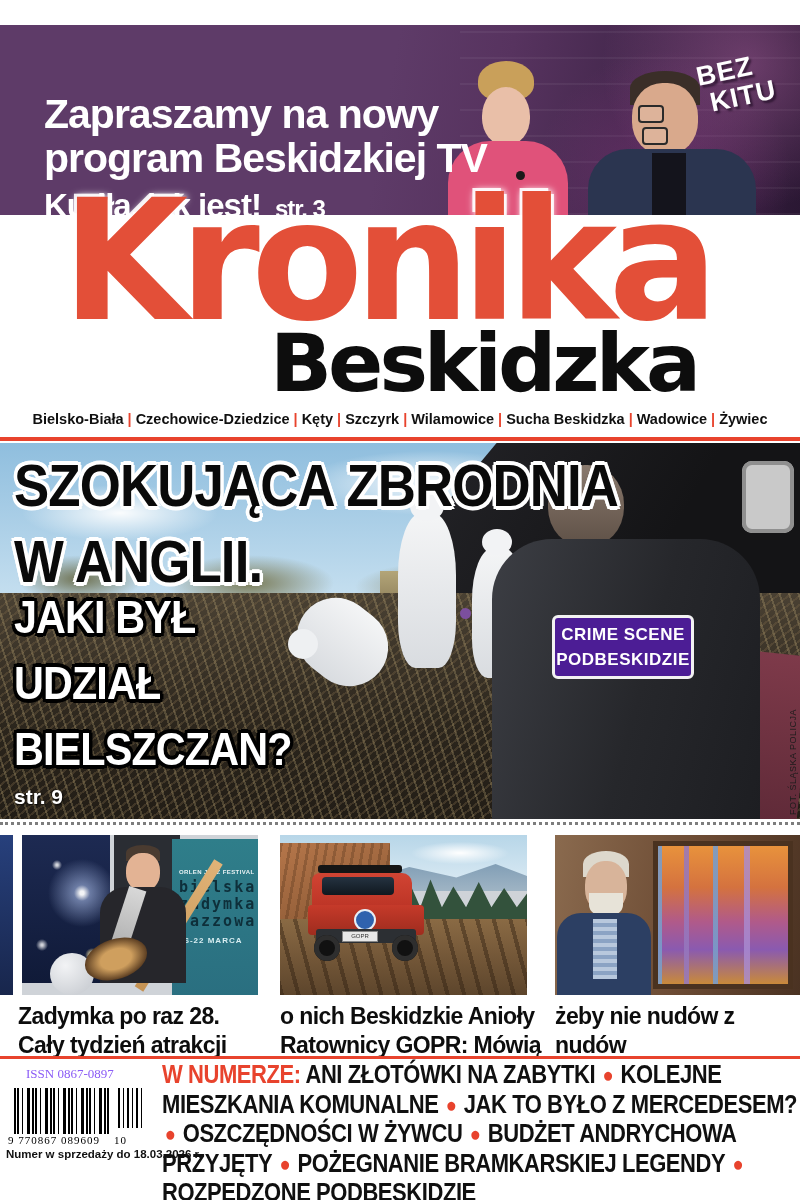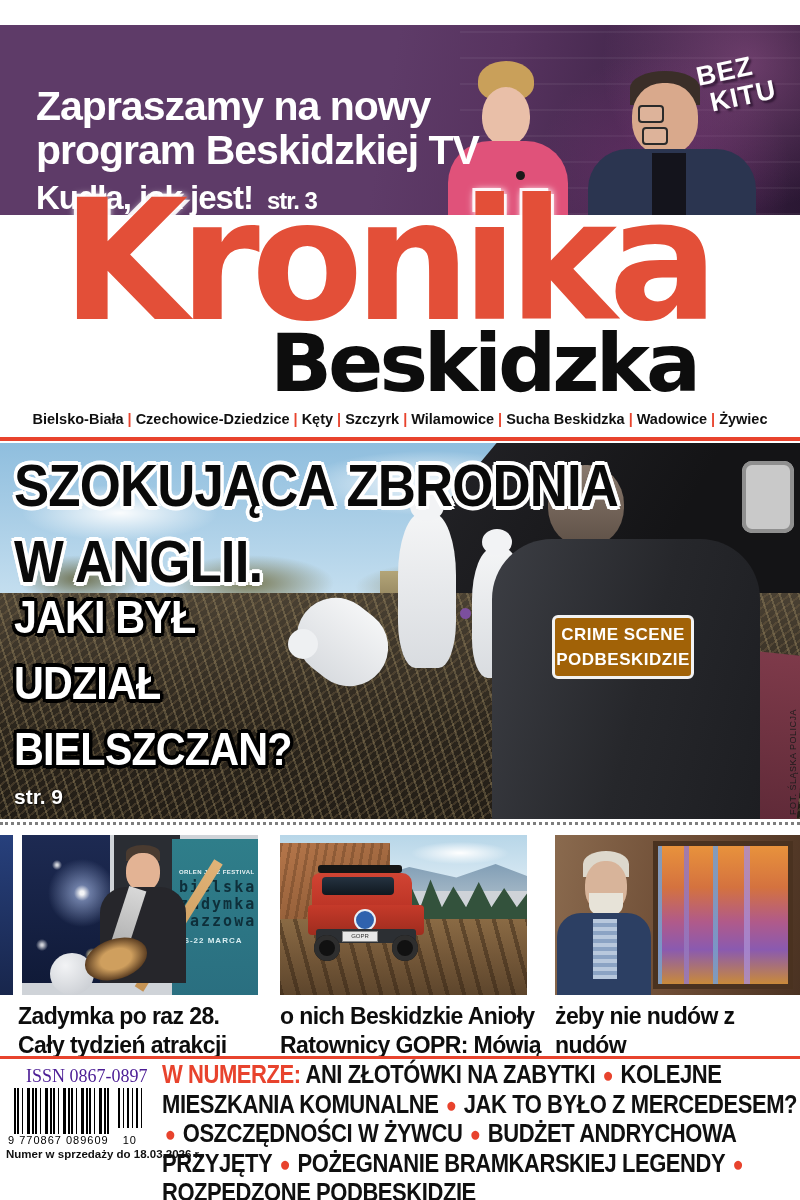--- a/index.html
+++ b/index.html
@@ -8,21 +8,21 @@
   .abs{position:absolute;}
 
   
   .banner{top:25px;left:0;width:800px;height:190px;
     background:linear-gradient(100deg,#5e3b68 0%,#5e3b68 48%,#57335f 62%,#402549 80%,#2a1733 100%);overflow:hidden;}
   .banner-screens{right:0;top:0;width:340px;height:190px;
     background:
       radial-gradient(circle at 85% 20%,rgba(210,120,190,.35),transparent 45%),
       radial-gradient(circle at 60% 80%,rgba(150,60,140,.4),transparent 50%),
       repeating-linear-gradient(0deg,rgba(255,255,255,.05) 0 2px,transparent 2px 26px);}
-  .banner h1,.banner h2{margin:8px;color:#fff;font-weight:bold;}
+  .banner h1,.banner h2{margin:16px;color:#fff;font-weight:bold;}
   .bn-l1{left:28px;top:50px;font-size:41px;letter-spacing:-1px;}
   .bn-l2{left:28px;top:94px;font-size:41px;letter-spacing:-1px;}
   .bn-l3{left:28px;top:146px;font-size:33px;letter-spacing:-1px;}
   .bn-ref{font-size:24px;font-weight:bold;margin-left:14px;text-align:center;}
   .bez-kitu{left:665px;top:32px;width:125px;transform:rotate(-12deg);color:#fff;font-weight:bold;
     font-size:27px;line-height:28px;text-align:center;text-shadow:2px 3px 2px rgba(20,5,25,.55);letter-spacing:1px;}
   .bez-kitu .k2{display:block;margin-left:26px;}
   
   .host-woman-hair{left:478px;top:36px;width:56px;height:40px;border-radius:50% 50% 40% 40%;background:#c9a05a;}
   .host-woman-head{left:482px;top:62px;width:48px;height:58px;border-radius:50% 50% 46% 46%;background:#e9bfa8;}
@@ -81,21 +81,21 @@
   .fig1h{left:288px;top:186px;width:30px;height:30px;border-radius:50%;background:#eef0f2;}
   .fig2{left:398px;top:70px;width:58px;height:155px;}
   .fig2h{left:410px;top:48px;width:34px;height:30px;border-radius:50%;background:#f2f3f5;}
   .fig3{left:472px;top:105px;width:52px;height:130px;}
   .fig3h{left:482px;top:86px;width:30px;height:26px;border-radius:50%;background:#f2f3f5;}
   .glove{width:11px;height:11px;border-radius:50%;background:#7c4f9e;}
   
   .inv-head{left:548px;top:22px;width:76px;height:82px;border-radius:48%;background:linear-gradient(#8a7a6e,#5e5046);}
   .inv-body{left:492px;top:96px;width:268px;height:280px;border-radius:60px 60px 0 0;
     background:linear-gradient(105deg,#3c3e44,#26272b 55%,#1d1e22);}
-  .badge{left:552px;top:172px;width:136px;height:58px;background:#a16207;border:3px solid #f2f2f2;border-radius:6px;
+  .badge{left:552px;top:172px;width:136px;height:58px;background:#4c1d95;border:3px solid #f2f2f2;border-radius:6px;
     color:#fff;font-weight:bold;font-size:17px;line-height:25px;text-align:center;letter-spacing:.5px;
     display:flex;flex-direction:column;justify-content:center;}
   
   .hl{font-weight:bold;letter-spacing:-1px;transform:scaleX(.88);transform-origin:left;white-space:nowrap;}
   .hl-black{color:#0a0a0a;
     text-shadow:-3px -3px 0 #fff,3px -3px 0 #fff,-3px 3px 0 #fff,3px 3px 0 #fff,0 -4px 0 #fff,0 4px 0 #fff,-4px 0 0 #fff,4px 0 0 #fff;}
   .hl-white{color:#fff;
     text-shadow:-3px -3px 0 #000,3px -3px 0 #000,-3px 3px 0 #000,3px 3px 0 #000,0 -4px 0 #000,0 4px 0 #000,-4px 0 0 #000,4px 0 0 #000;}
   .hl1{left:14px;top:8px;font-size:60px;}
   .hl2{left:14px;top:84px;font-size:60px;}
@@ -163,26 +163,26 @@
   .ph3-man-head{left:30px;top:26px;width:42px;height:52px;border-radius:46%;background:#d8b49a;}
   .ph3-man-beard{left:34px;top:58px;width:34px;height:24px;border-radius:0 0 50% 50%;background:#e7e3d8;}
   .ph3-man-body{left:2px;top:78px;width:94px;height:82px;border-radius:24px 24px 0 0;background:#2c3f63;}
   .ph3-man-shirt{left:38px;top:84px;width:24px;height:60px;
     background:repeating-linear-gradient(0deg,#b8c8dd 0 4px,#8ba3c4 4px 8px),repeating-linear-gradient(90deg,rgba(40,60,90,.5) 0 2px,transparent 2px 6px);}
 
   .caption{top:1002px;font-size:23px;line-height:29px;font-weight:bold;color:#0d0d0d;letter-spacing:-.6px;}
   .cap1{left:18px;} .cap2{left:280px;} .cap3{left:555px;}
 
   
-  .f-issn{left:26px;top:1066px;font-family:"Liberation Serif",serif;font-size:18px;color:#4c1d95;}
+  .f-issn{left:26px;top:1066px;font-family:"Liberation Serif",serif;font-size:13px;color:#8b5cf6;}
   .f-barcode{left:14px;top:1088px;width:96px;height:46px;
     background:repeating-linear-gradient(90deg,#000 0 2px,#fff 2px 3px,#000 3px 5px,#fff 5px 8px,#000 8px 9px,#fff 9px 13px,#000 13px 16px,#fff 16px 18px);}
   .f-barcode2{left:118px;top:1088px;width:26px;height:40px;
     background:repeating-linear-gradient(90deg,#000 0 2px,#fff 2px 5px,#000 5px 6px,#fff 6px 9px);}
-  .f-digits{left:8px;top:1134px;font-family:Liberation Sans, sans-serif;font-size:11px;color:#000;letter-spacing:1px;}
+  .f-digits{left:8px;top:1134px;font-family:Liberation Serif, serif;font-size:11px;color:#000;letter-spacing:1px;}
   .f-digits .addon{margin-left:14px;}
   .f-note{left:6px;top:1148px;font-size:11.5px;font-weight:bold;color:#111;}
   .in-issue{left:162px;top:1060px;width:724px;font-size:25px;line-height:29.5px;font-weight:bold;color:#101010;
     letter-spacing:-.5px;transform:scaleX(.88);transform-origin:left;}
   .in-issue .lbl{color:#e8432d;}
   .in-issue .dot{color:#e8432d;font-size:21px;padding:0 3px;vertical-align:1px;}
 </style>
 </head>
 <body>
 

